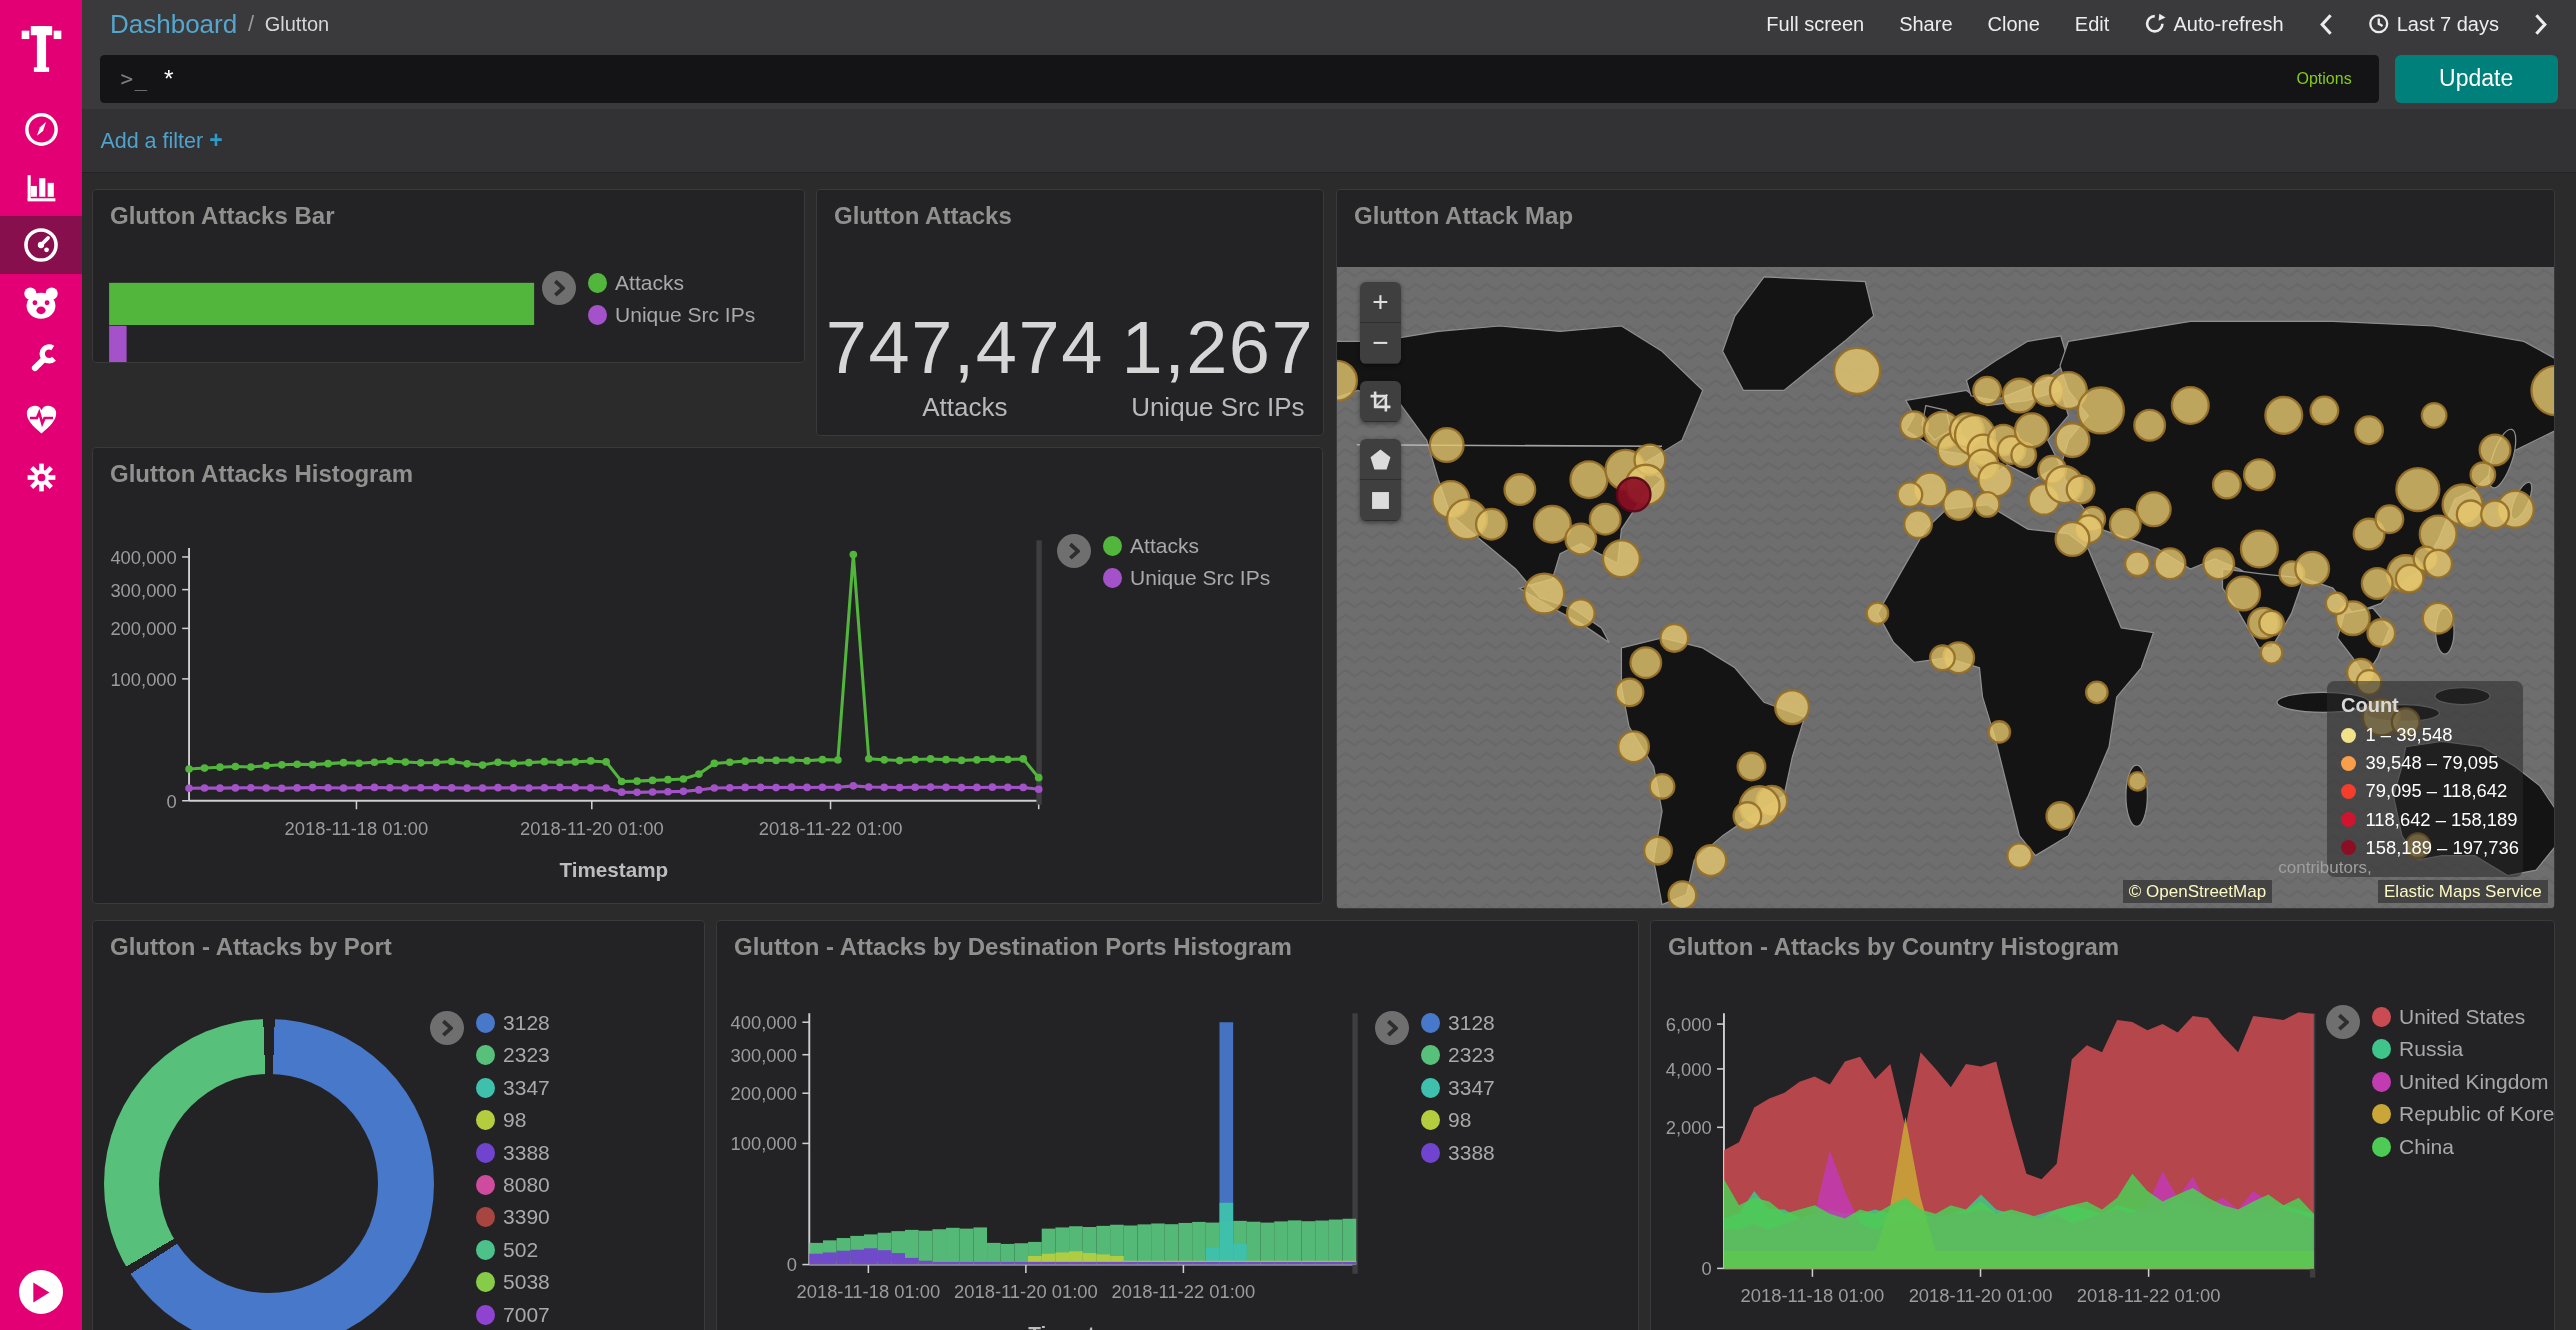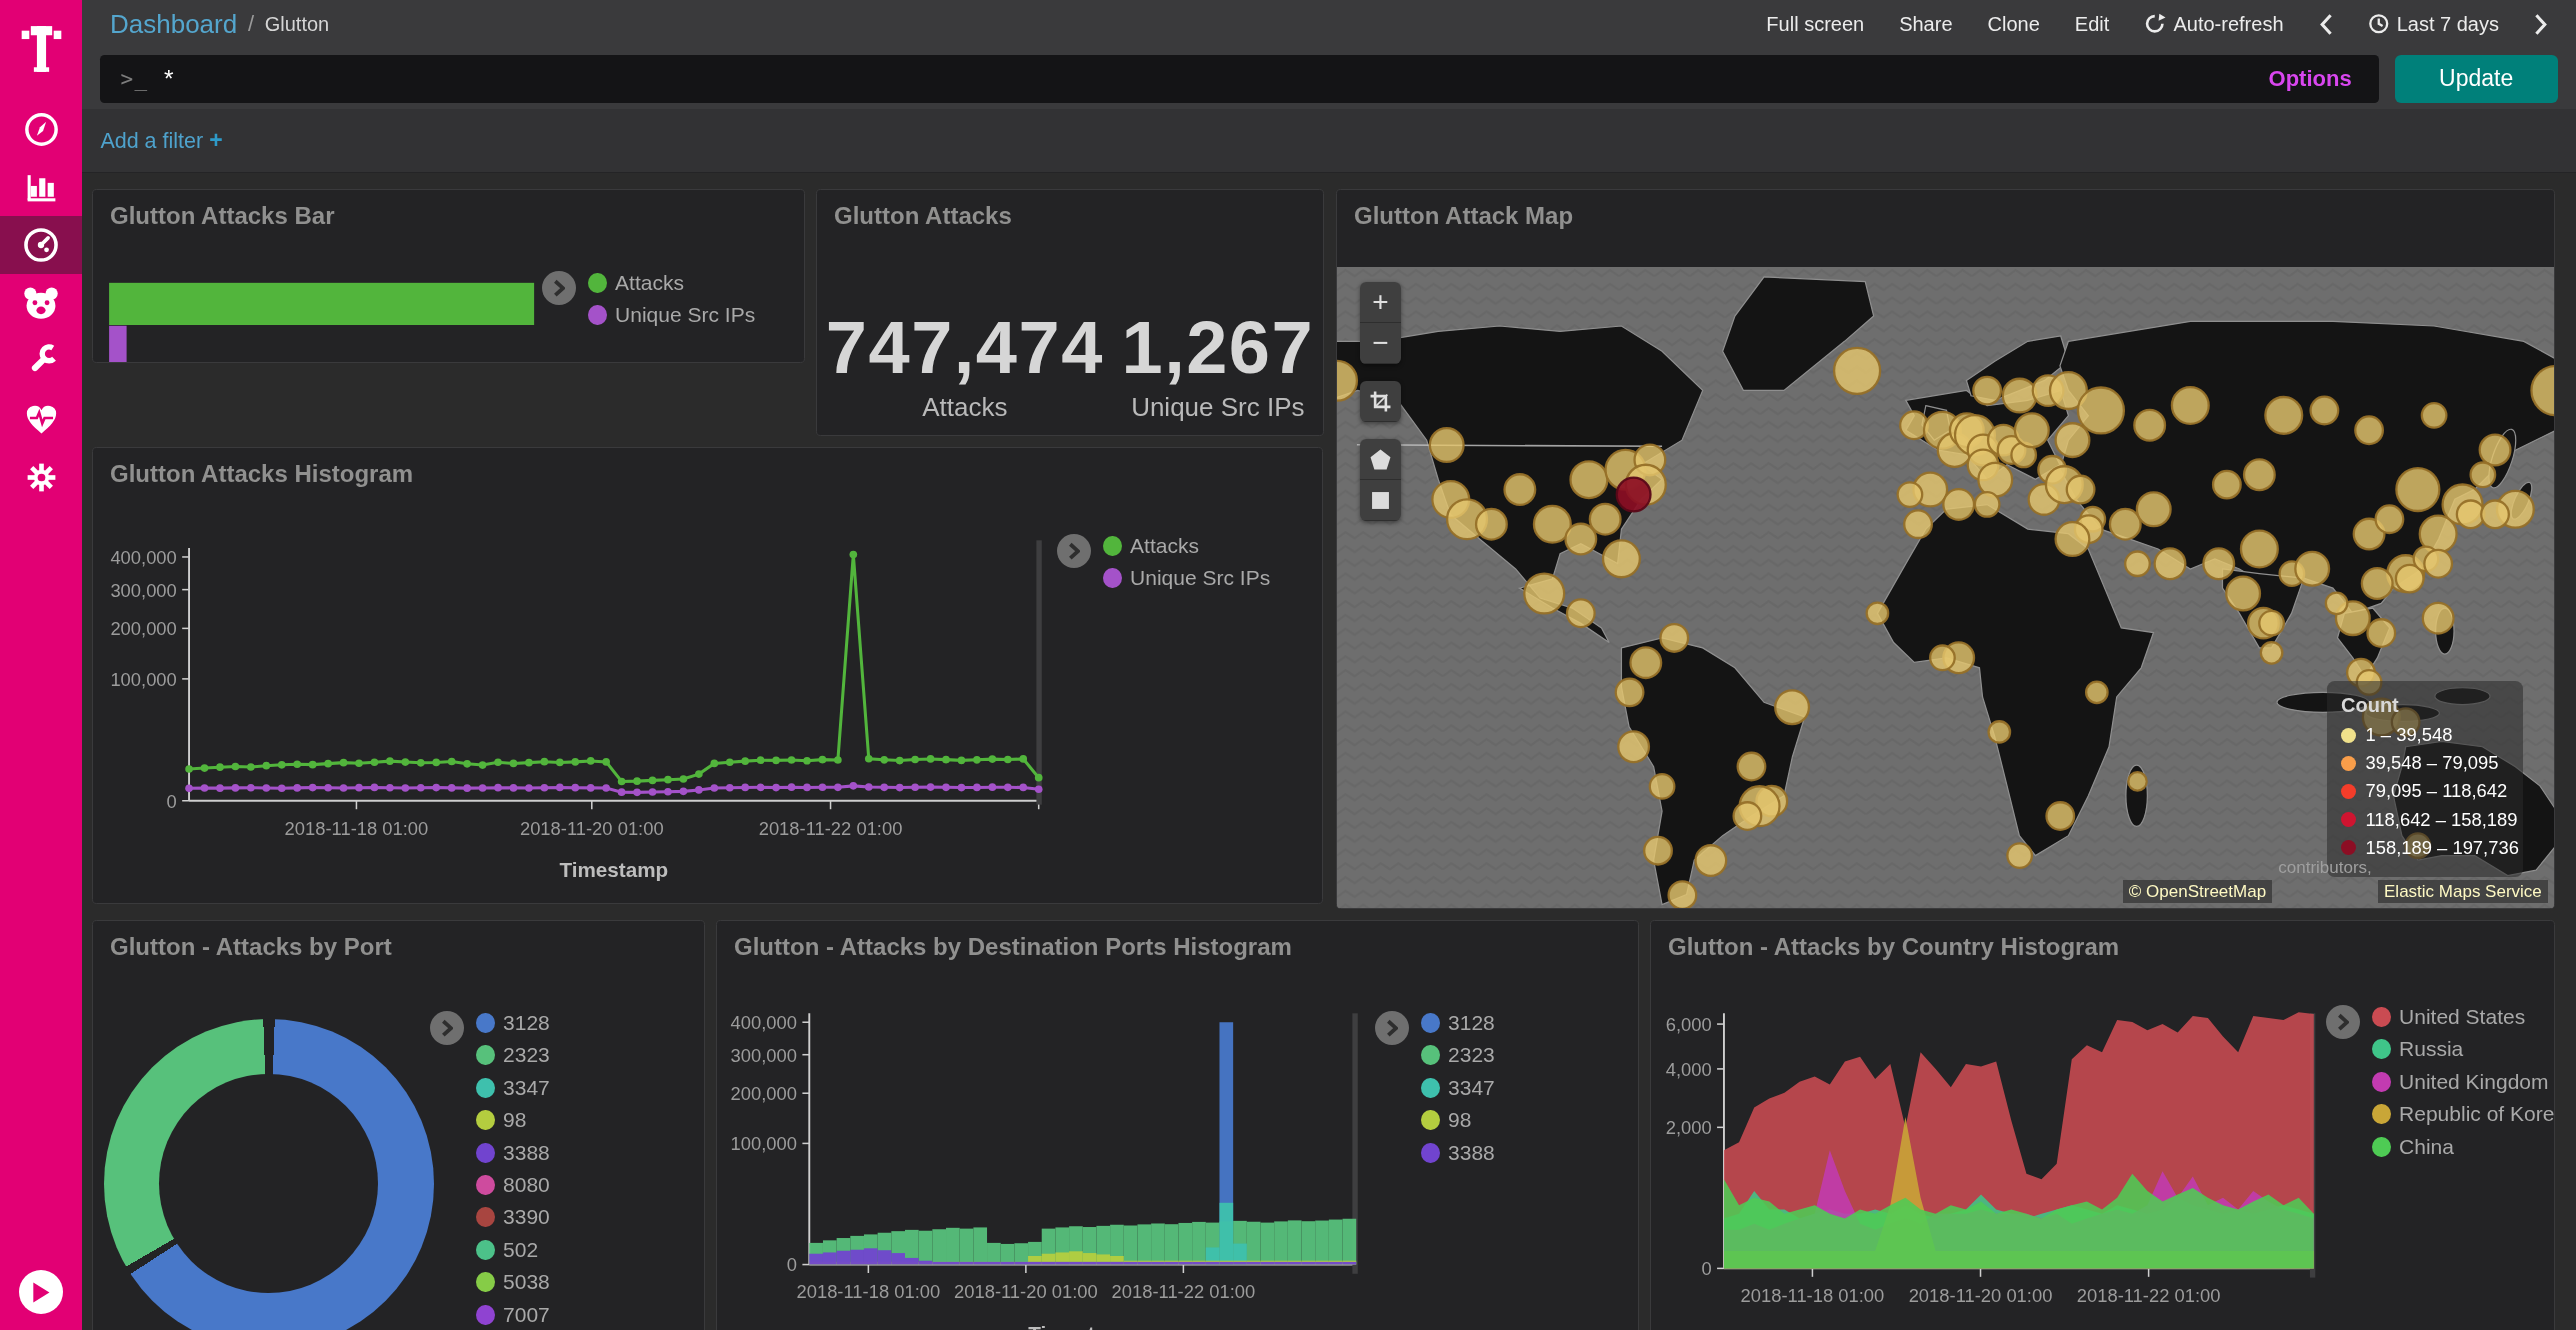--- a/index.html
+++ b/index.html
@@ -22,21 +22,21 @@
   .crumb-sep { color:#9a9a9a; font-size:22px; margin:0 10.7px; }
   .crumb-cur { color:#d6d6d6; font-size:20px; }
   #topmenu { margin-left:auto; display:flex; align-items:center; gap:35px; font-size:20px; color:#ececec; }
   .menu-item { display:flex; align-items:center; gap:7.7px; cursor:pointer; white-space:nowrap; }
 
   #querybar { position:absolute; left:82px; right:0; top:48px; height:61px; background:#3a3a3c;
     display:flex; align-items:center; padding:0 18.4px; }
   #queryinput { flex:1; height:48px; background:#141416; border-radius:4.6px; display:flex; align-items:center; padding:0 20px; }
   .qprompt { color:#7d7d7d; font-size:21px; letter-spacing:1.5px; font-family:"DejaVu Sans Mono", monospace; }
   #queryfield { background:transparent; border:none; outline:none; color:#ffffff; font-size:24.5px; margin-left:15.3px; flex:1; font-family:"Liberation Sans",sans-serif; }
-  .options-link { color:#d946ef; font-size:22px; margin-right:7.7px; cursor:pointer;font-weight:bold; }
+  .options-link { color:#84cc16; font-size:16px; margin-right:7.7px; cursor:pointer; }
   .update-btn { width:163px; height:48px; margin-left:15.3px; background:#00807a; color:#fff; border:none; border-radius:6.1px;
     font-size:23px; font-family:"Liberation Sans",sans-serif; cursor:pointer; }
 
   #filterbar { position:absolute; left:82px; right:0; top:109px; height:64px; background:#323234;
     display:flex; align-items:center; padding:0 18.4px; border-bottom:1.5px solid #242426; }
   .add-filter { color:#4ea2cc; font-size:21.5px; cursor:pointer; }
   .add-filter b { color:#2e9ac8; font-size:23px; }
 
   
   .panel { position:absolute; background:#232325; border:1.5px solid #3a3a3c; border-radius:4.6px; overflow:hidden; }
@@ -53,21 +53,21 @@
   svg text { font-family:"Liberation Sans", sans-serif; }
   .ytick, .xtick { fill:#9c9c9c; font-size:24px; }
   .axisline { stroke:#cfcfcf; stroke-width:2.5; }
   .tickline { stroke:#cfcfcf; stroke-width:2; }
   .xlabel { fill:#bdbdbd; font-size:27px; font-weight:bold; }
   .divider { fill:#3e3e40; }
 
   
   .metric-wrap { position:absolute; left:0; right:0; top:115px; display:flex; justify-content:space-around; }
   .metric { text-align:center; }
-  .metric-value { font-size:74px; font-weight:bold; color:#d6d6d6; letter-spacing:1.5px; }
+  .metric-value { font-size:74px; font-weight:normal; color:#d6d6d6; letter-spacing:1.5px; }
   .metric-label { font-size:26px; color:#b9b9b9; margin-top:1.5px; }
 
   
   .donut { position:absolute; left:10.7px; top:98px; width:330px; height:330px; border-radius:50%; }
   .donut-hole { position:absolute; left:66px; top:153px; width:219px; height:219px; border-radius:50%; background:#232325; }
 
   
   .map { position:absolute; left:0; right:0; top:77px; bottom:0; background:#6e6e6e; overflow:hidden; }
   .map-controls { position:absolute; left:23px; top:15.3px; display:flex; flex-direction:column; gap:17px; z-index:5; }
   .ctl-group { display:flex; flex-direction:column; border-radius:6.1px; overflow:hidden; box-shadow:0 1.5px 4.6px rgba(0,0,0,.4); }

